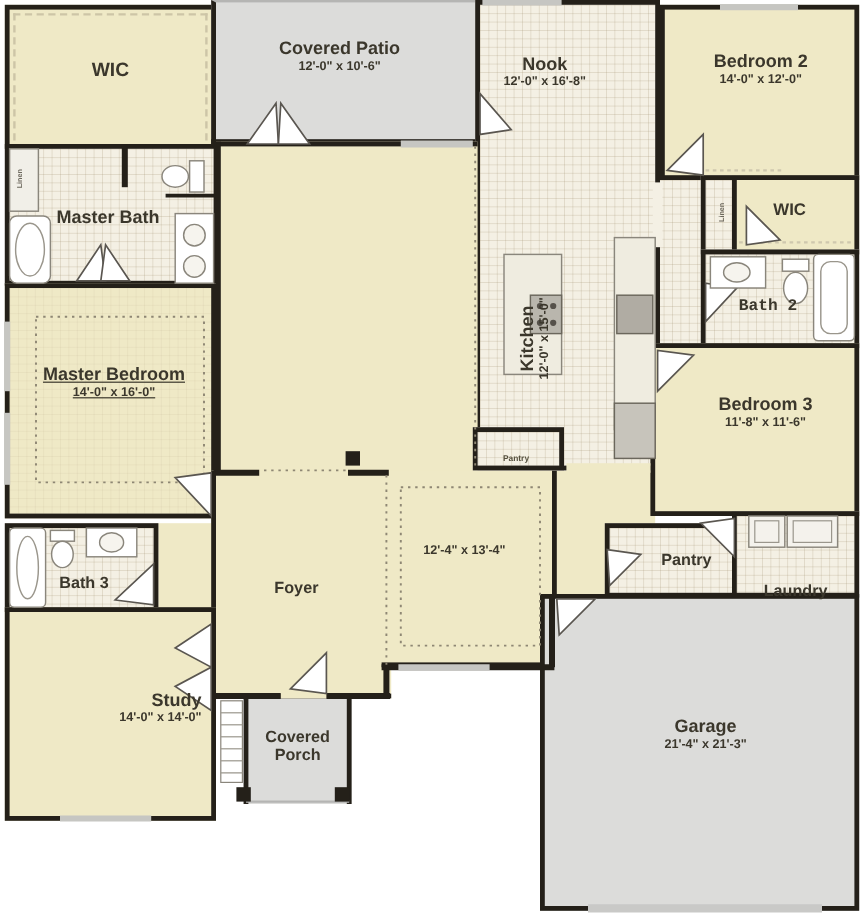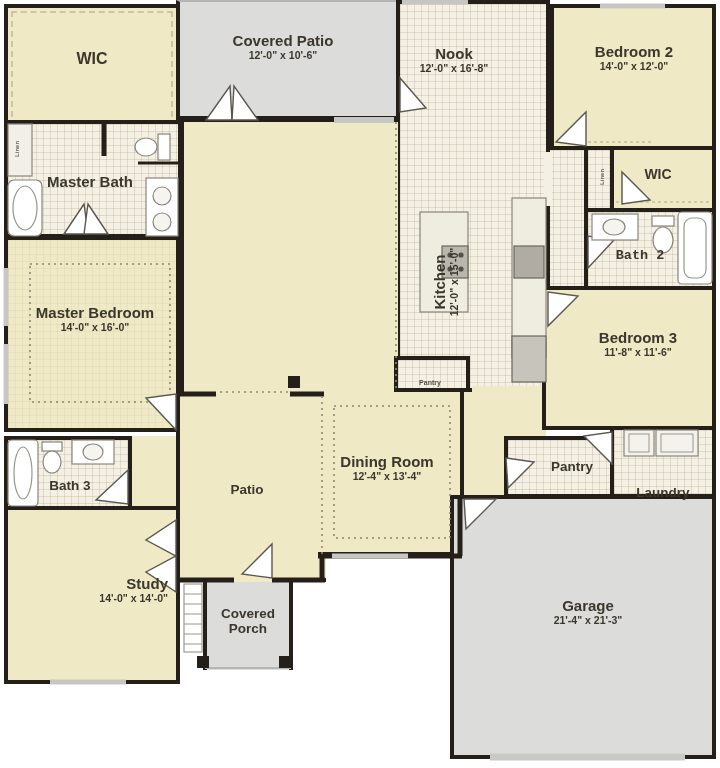--- a/index.html
+++ b/index.html
@@ -233,29 +233,28 @@
   <div class="lbl" style="left:42px;top:174px;width:96px;">
     <span class="nm">Master Bath</span>
   </div>
   <div class="lbl vert" style="left:-1px;top:140px;width:30px;">
     <span class="vtiny">Linen</span>
   </div>
   <div class="lbl vert" style="left:402px;top:242px;width:140px;height:80px;">
     <span class="nm">Kitchen</span>
     <span class="dm">12'-0" x 15'-0"</span>
   </div>
-  <div class="lbl" style="left:30px;top:305px;width:130px;">
+  <div class="lbl" style="left:30px;top:305px;width:130px;text-decoration:underline;">
     <span class="nm">Master Bedroom</span>
     <span class="dm">14'-0" x 16'-0"</span>
   </div>
   <div class="lbl sm" style="left:197px;top:482px;width:100px;">
-    <span class="nm">Patio</span>
+    <span class="nm">Foyer</span>
   </div>
   <div class="lbl" style="left:317px;top:454px;width:140px;">
-    <span class="nm">Dining Room</span>
     <span class="dm">12'-4" x 13'-4"</span>
   </div>
   <div class="lbl" style="left:398px;top:371px;width:64px;">
     <span class="tiny">Pantry</span>
   </div>
   <div class="lbl sm" style="left:30px;top:478px;width:80px;">
     <span class="nm">Bath 3</span>
   </div>
   <div class="lbl" style="left:28px;top:576px;width:140px;text-align:right;">
     <span class="nm">Study</span>

